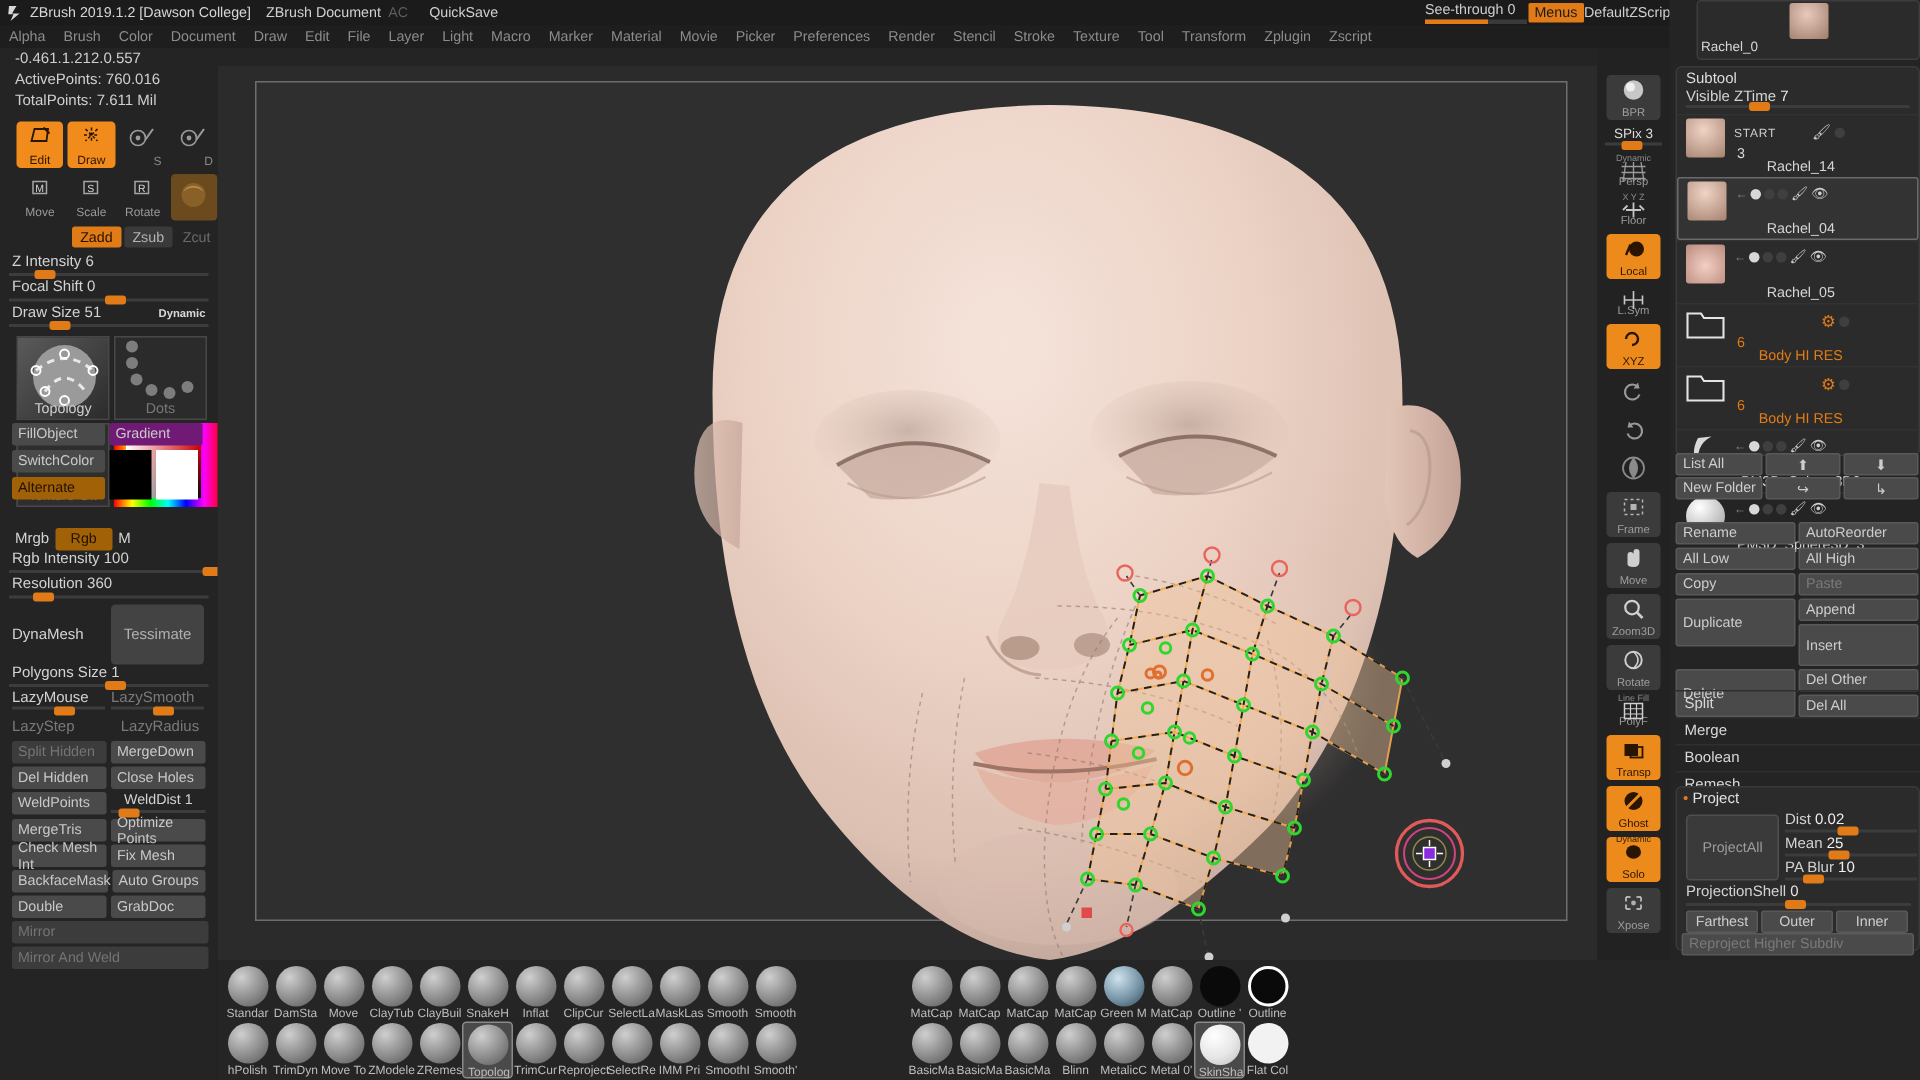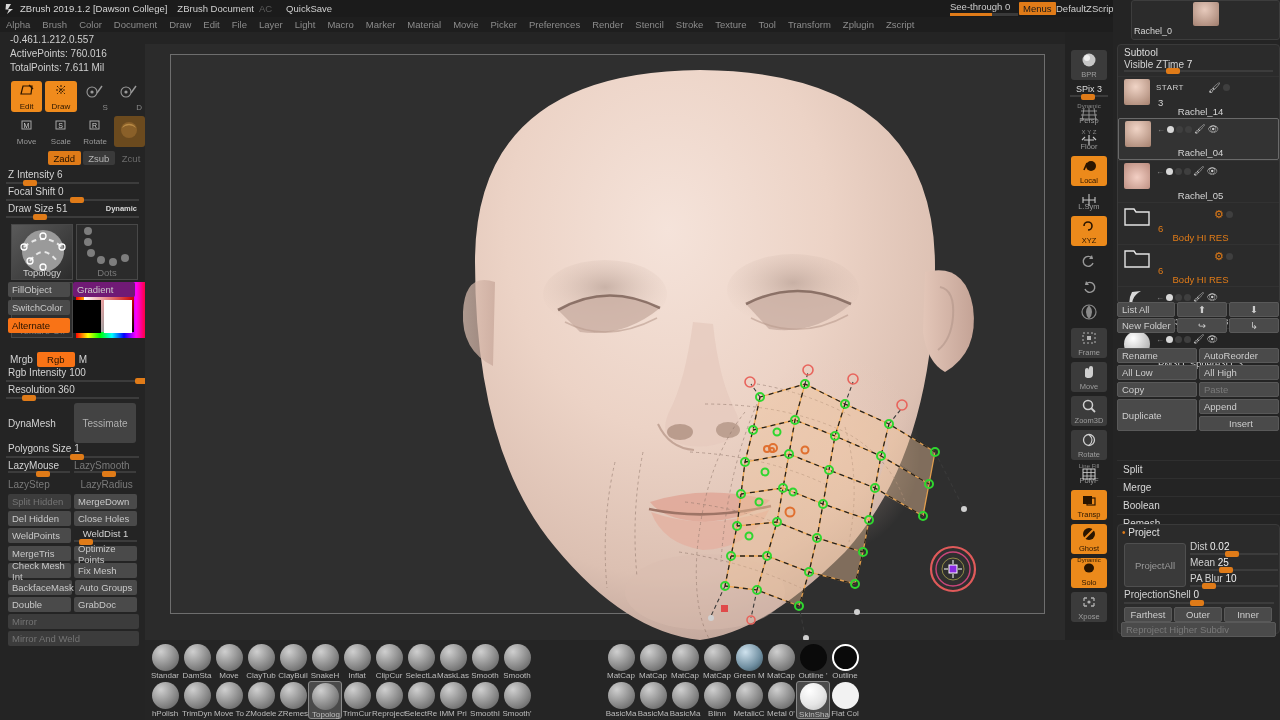--- a/index.html
+++ b/index.html
@@ -59,21 +59,21 @@
     border-radius:2px; }
 
   .pickbox { background:#2b2b2b; border:1px solid #484848; position:relative; }
   .pickcap { position:absolute; bottom:1px; left:0; right:0; text-align:center;
     font-size:9.5px; color:#cfcfcf; }
   .pickcap.dim { color:#787878; }
 
   .wbtn { height:15px; border-radius:2px; background:#4a4a4a; color:#c9c9c9;
     font-size:9.5px; display:flex; align-items:center; padding-left:4px; }
   .wbtn.dim { color:#747474; background:#3c3c3c; }
-  .wbtn.on { background:#f97316; color:#231200; }
+  .wbtn.on { background:#a16207; color:#231200; }
   .wbtn.c { justify-content:center; padding-left:0; }
 
   
   .canvas { position:absolute; left:145px; top:32px; width:920px; height:608px;
     background:#2b2b2b; overflow:hidden; }
   .docframe { position:absolute; left:25px; top:22px; width:875px; height:560px;
     border:1px solid #6e6e6e; background:#2f2f2f; }
   .canvas-top-strip { position:absolute; left:0; top:0; width:920px; height:12px;
     background:#242424; }
 
@@ -961,22 +961,35 @@
           </div>
         </div>
         <div style="display:flex;gap:2px;margin-bottom:2px">
           <div class="rb " style="width:80px;height:32px;">
             <span>Duplicate</span>
           </div>
           <div style="display:flex;flex-direction:column;gap:2px">
             <div class="rb " style="width:80px;height:15px;">
               <span>Append</span>
             </div>
-            <div class="rb " style="width:80px;height:15px;justify-content:center;">
+            <div class="rb " style="width:80px;height:28px;">
               <span>Insert</span>
+            </div>
+          </div>
+        </div>
+        <div style="display:flex;gap:2px;margin-bottom:2px">
+          <div class="rb " style="width:80px;height:32px;">
+            <span>Delete</span>
+          </div>
+          <div style="display:flex;flex-direction:column;gap:2px">
+            <div class="rb " style="width:80px;height:15px;">
+              <span>Del Other</span>
+            </div>
+            <div class="rb " style="width:80px;height:15px;">
+              <span>Del All</span>
             </div>
           </div>
         </div>
       </div>
     <div id="subtool-sections" style="position:absolute;left:4px;top:460px;width:163px;">
         <div class="rlist">Split</div>
         <div class="rlist">Merge</div>
         <div class="rlist">Boolean</div>
         <div class="rlist">Remesh</div>
       </div>

